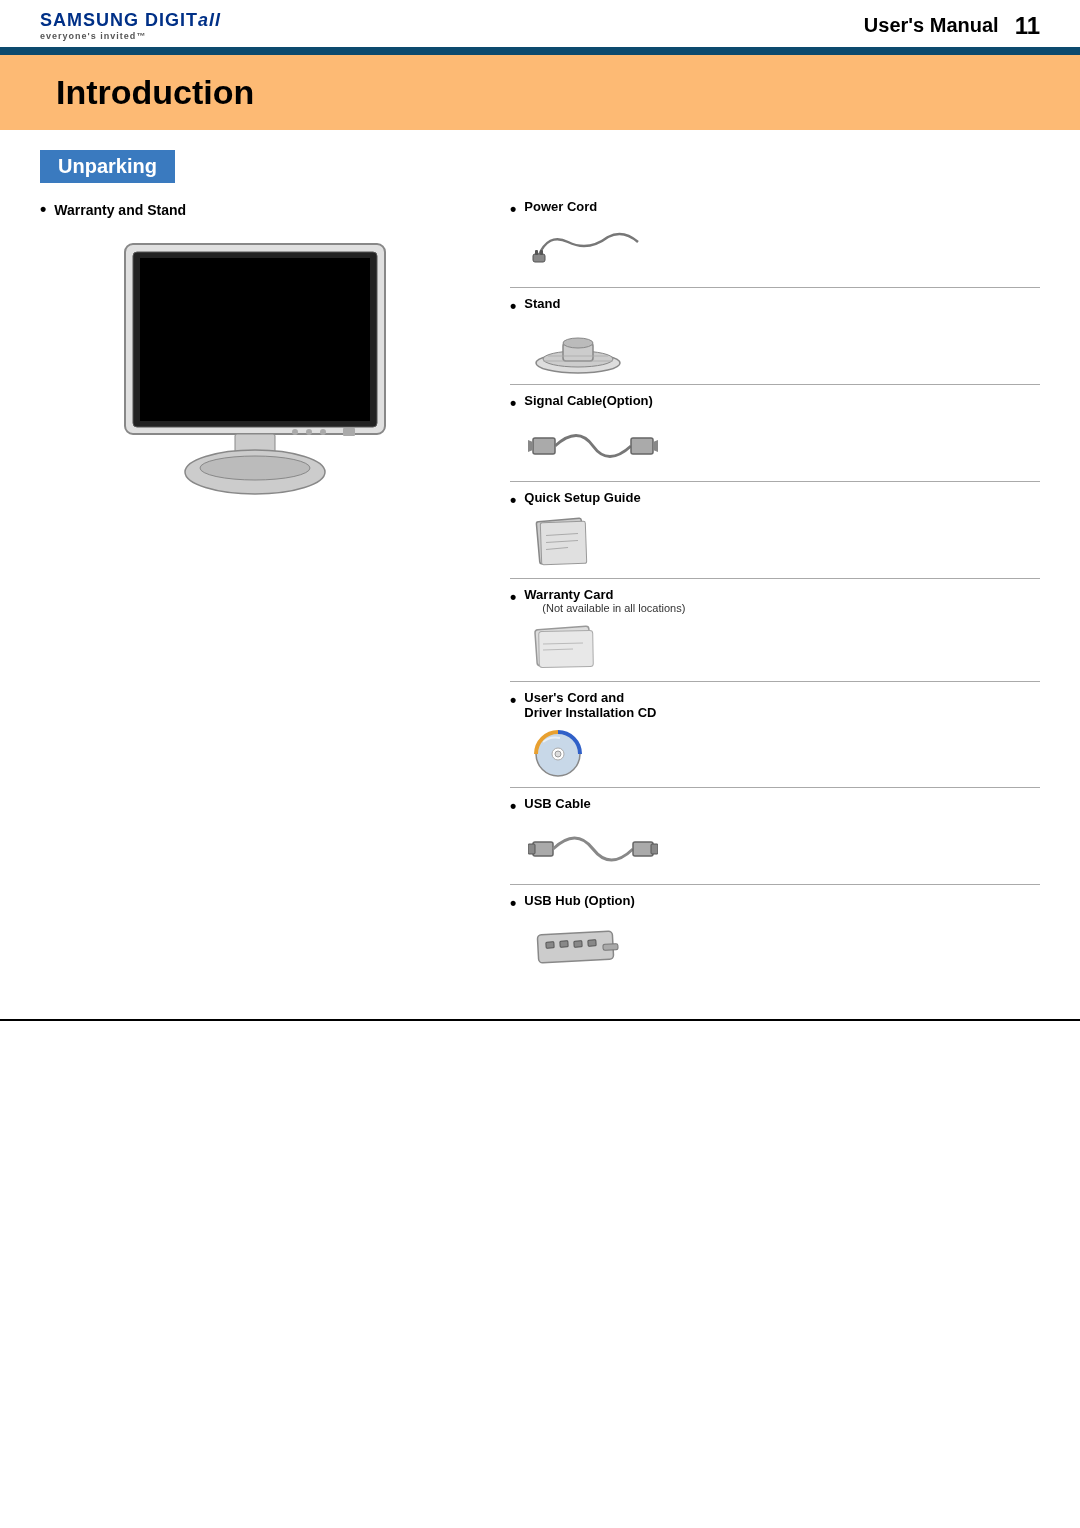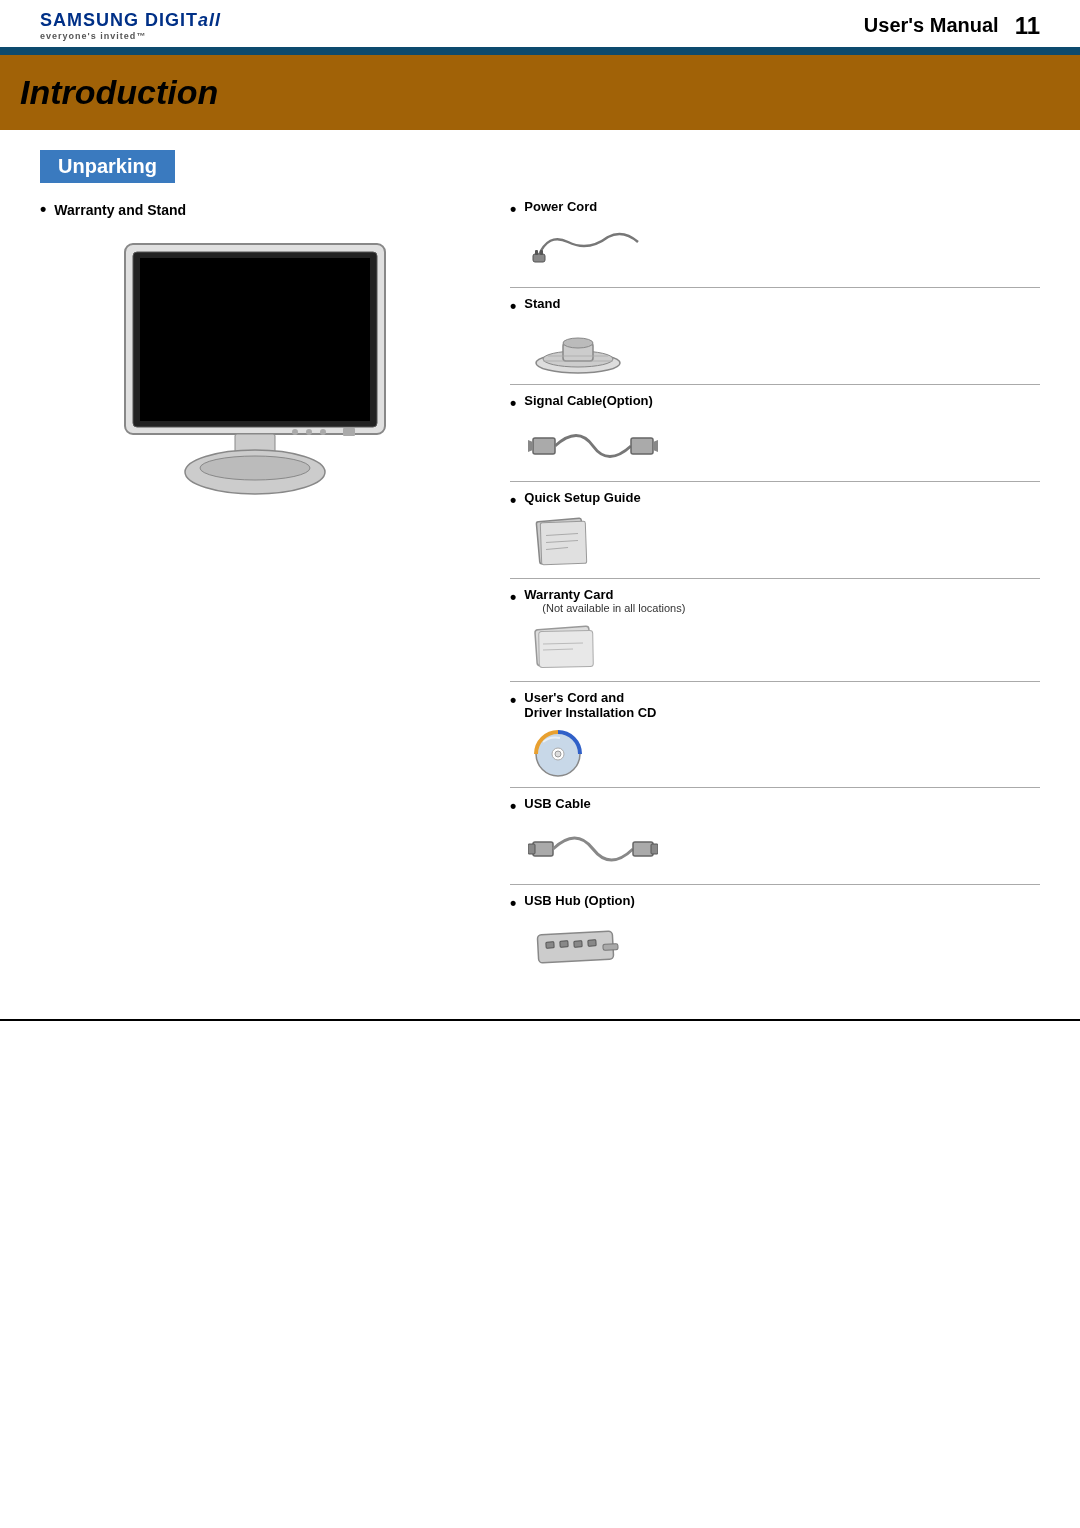--- a/index.html
+++ b/index.html
@@ -50,24 +50,23 @@
       color: #000;
     }
     .header-page-num {
       font-size: 24px;
       font-weight: bold;
       color: #000;
     }
 
     
     .page-title-bar {
-      background: #a16207;
-      padding: 18px 20px;
+      background: #fdba74;
+      padding: 18px 56px;
       margin-bottom: 20px;
-      font-style: italic;
     }
     .page-title {
       font-size: 34px;
       font-weight: bold;
       color: #000;
     }
 
     
     .section-header {
       display: inline-block;

